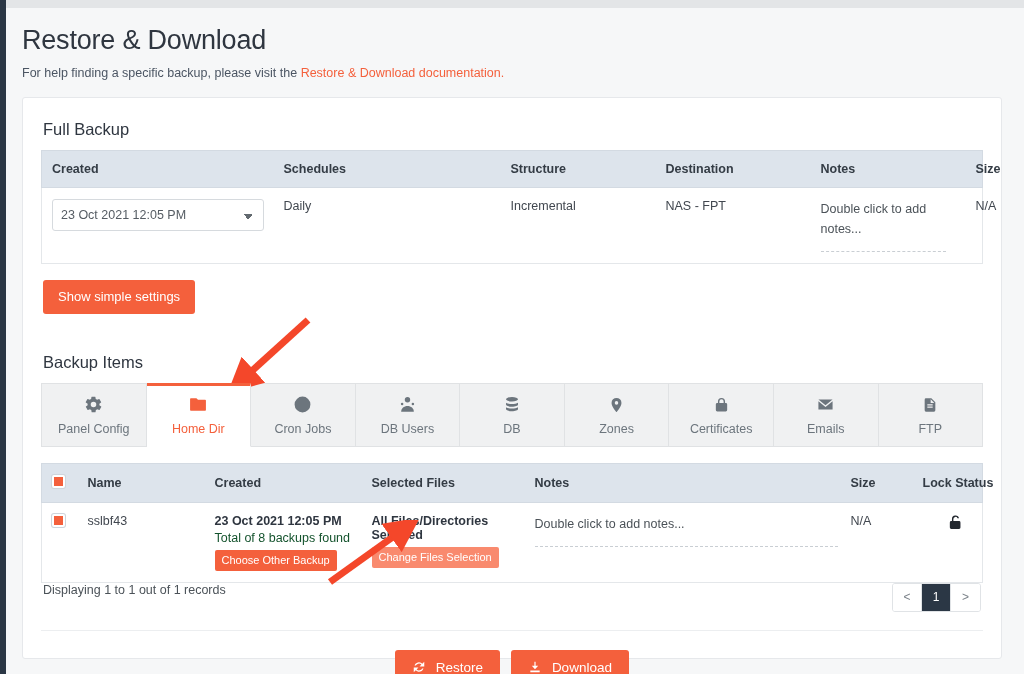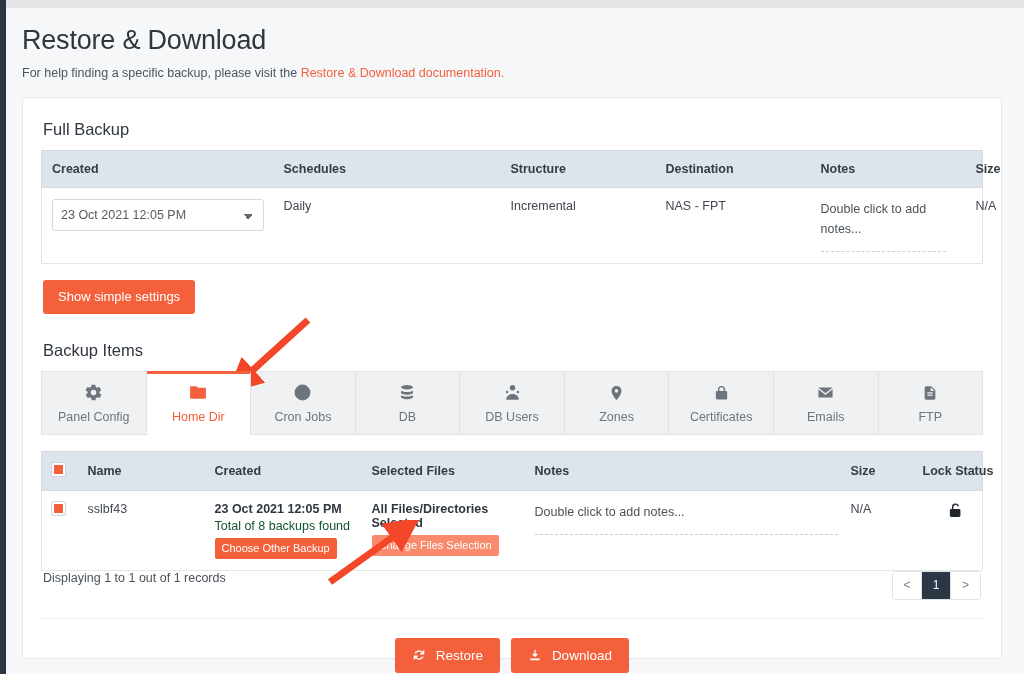--- a/index.html
+++ b/index.html
@@ -139,21 +139,21 @@
     background: #f4603c;
     color: #ffffff;
     border: none;
     border-radius: 3px;
     font-size: 12.5px;
     font-family: "Liberation Sans", sans-serif;
     padding: 9px 14px;
     cursor: pointer;
     line-height: 14px;
   }
-  .btn-show-simple { margin: 16px 0 0 2px; padding: 10px 15px; font-size: 13px; }
+  .btn-show-simple { margin: 16px 0 12px 2px; padding: 10px 15px; font-size: 13px; }
   .btn-small {
     display: inline-block;
     background: #f4603c;
     color: #ffffff;
     border: none;
     border-radius: 2px;
     font-size: 11px;
     font-family: "Liberation Sans", sans-serif;
     padding: 4px 7px;
     cursor: pointer;
@@ -325,31 +325,31 @@
       <div class="tabs" id="tabs">
           <div class="tab"><span class="tab-ico"><svg width="19" height="19" viewBox="0 0 24 24" fill="#6c757d">
                 <path d="M19.4 13a7.8 7.8 0 0 0 0-2l2.1-1.6a.5.5 0 0 0 .1-.6l-2-3.5a.5.5 0 0 0-.6-.2l-2.5 1a7.3 7.3 0 0 0-1.7-1l-.4-2.6a.5.5 0 0 0-.5-.4h-4a.5.5 0 0 0-.5.4l-.4 2.6a7.3 7.3 0 0 0-1.7 1l-2.5-1a.5.5 0 0 0-.6.2l-2 3.5a.5.5 0 0 0 .1.6L4.6 11a7.8 7.8 0 0 0 0 2l-2.1 1.6a.5.5 0 0 0-.1.6l2 3.5c.1.2.4.3.6.2l2.5-1c.5.4 1.1.7 1.7 1l.4 2.6c0 .2.2.4.5.4h4c.3 0 .5-.2.5-.4l.4-2.6c.6-.3 1.2-.6 1.7-1l2.5 1c.2.1.5 0 .6-.2l2-3.5a.5.5 0 0 0-.1-.6L19.4 13zM12 15.5A3.5 3.5 0 1 1 15.5 12 3.5 3.5 0 0 1 12 15.5z"></path>
               </svg></span><span class="tab-label">Panel Config</span></div>
           <div class="tab active"><span class="tab-ico"><svg width="22" height="19" viewBox="0 0 24 24" fill="#f4603c">
                 <path d="M10 4H3a1 1 0 0 0-1 1v14a1 1 0 0 0 1 1h18a1 1 0 0 0 1-1V7a1 1 0 0 0-1-1h-9l-2-2z"></path>
               </svg></span><span class="tab-label">Home Dir</span></div>
           <div class="tab"><span class="tab-ico"><svg width="19" height="19" viewBox="0 0 24 24" fill="#6c757d">
                 <path d="M12 2a10 10 0 1 0 10 10A10 10 0 0 0 12 2zm1 10.6V6h-2v7.4l5 3 1-1.7z"></path>
               </svg></span><span class="tab-label">Cron Jobs</span></div>
-          <div class="tab"><span class="tab-ico"><svg width="18" height="19" viewBox="0 0 24 24" fill="#6c757d">
-                <ellipse cx="12" cy="5" rx="8" ry="3"></ellipse>
-                <path d="M4 9.5v2.5c0 1.7 3.6 3 8 3s8-1.3 8-3V9.5c-1.7 1.2-4.7 1.9-8 1.9s-6.3-.7-8-1.9z"></path>
-                <path d="M4 15.5V18c0 1.7 3.6 3 8 3s8-1.3 8-3v-2.5c-1.7 1.2-4.7 1.9-8 1.9s-6.3-.7-8-1.9z"></path>
-              </svg></span><span class="tab-label">DB</span></div>
           <div class="tab"><span class="tab-ico"><svg width="19" height="19" viewBox="0 0 24 24" fill="#6c757d">
                 <circle cx="12" cy="6" r="3.4"></circle>
                 <path d="M4 21c0-4 3.6-7 8-7s8 3 8 7z"></path>
                 <circle cx="5.2" cy="11.5" r="1.6"></circle>
                 <circle cx="18.8" cy="11.5" r="1.6"></circle>
               </svg></span><span class="tab-label">DB Users</span></div>
+          <div class="tab"><span class="tab-ico"><svg width="18" height="19" viewBox="0 0 24 24" fill="#6c757d">
+                <ellipse cx="12" cy="5" rx="8" ry="3"></ellipse>
+                <path d="M4 9.5v2.5c0 1.7 3.6 3 8 3s8-1.3 8-3V9.5c-1.7 1.2-4.7 1.9-8 1.9s-6.3-.7-8-1.9z"></path>
+                <path d="M4 15.5V18c0 1.7 3.6 3 8 3s8-1.3 8-3v-2.5c-1.7 1.2-4.7 1.9-8 1.9s-6.3-.7-8-1.9z"></path>
+              </svg></span><span class="tab-label">DB</span></div>
           <div class="tab"><span class="tab-ico"><svg width="17" height="20" viewBox="0 0 24 24" fill="#6c757d">
                 <path d="M12 2a7 7 0 0 0-7 7c0 5.2 7 13 7 13s7-7.8 7-13a7 7 0 0 0-7-7zm0 9.5A2.5 2.5 0 1 1 14.5 9 2.5 2.5 0 0 1 12 11.5z"></path>
               </svg></span><span class="tab-label">Zones</span></div>
           <div class="tab"><span class="tab-ico"><svg width="17" height="20" viewBox="0 0 24 24" fill="#6c757d">
                 <path d="M17 9V7a5 5 0 0 0-10 0v2H6a2 2 0 0 0-2 2v8a2 2 0 0 0 2 2h12a2 2 0 0 0 2-2v-8a2 2 0 0 0-2-2h-1zM9 7a3 3 0 0 1 6 0v2H9z"></path>
               </svg></span><span class="tab-label">Certificates</span></div>
           <div class="tab"><span class="tab-ico"><svg width="21" height="17" viewBox="0 0 24 24" fill="#6c757d">
                 <path d="M2 5h20L12 13 2 5zm0 2.4V19h20V7.4l-10 8z"></path>
               </svg></span><span class="tab-label">Emails</span></div>
           <div class="tab"><span class="tab-ico"><svg width="16" height="20" viewBox="0 0 24 24" fill="#6c757d">

